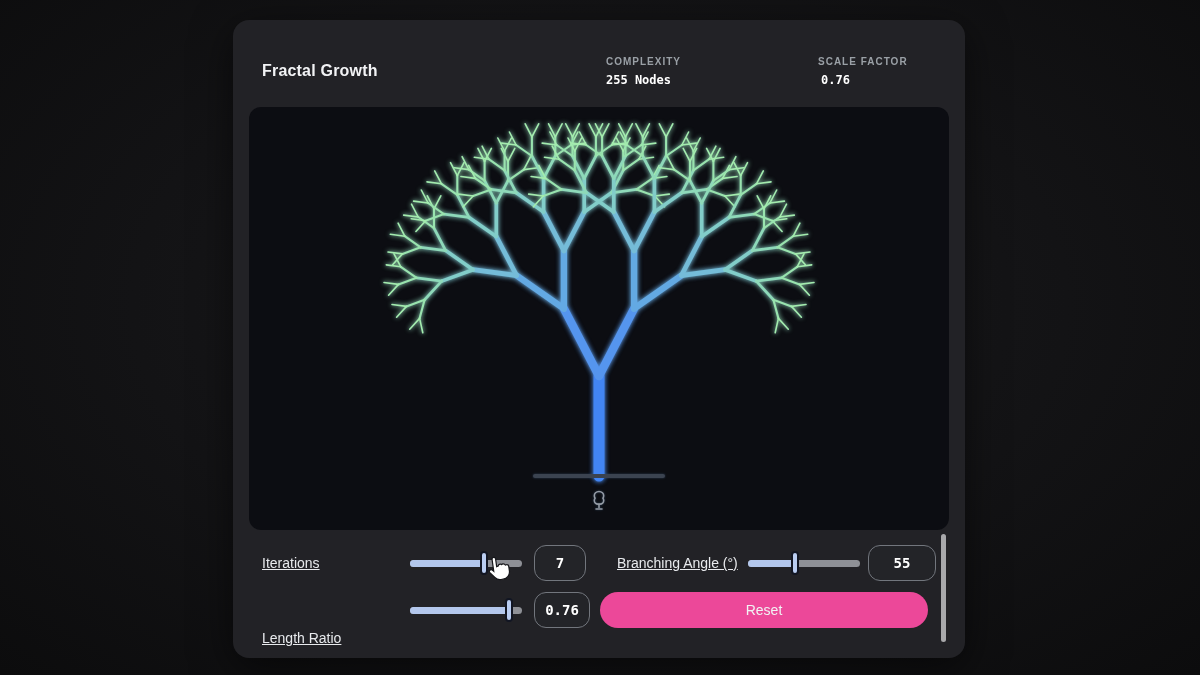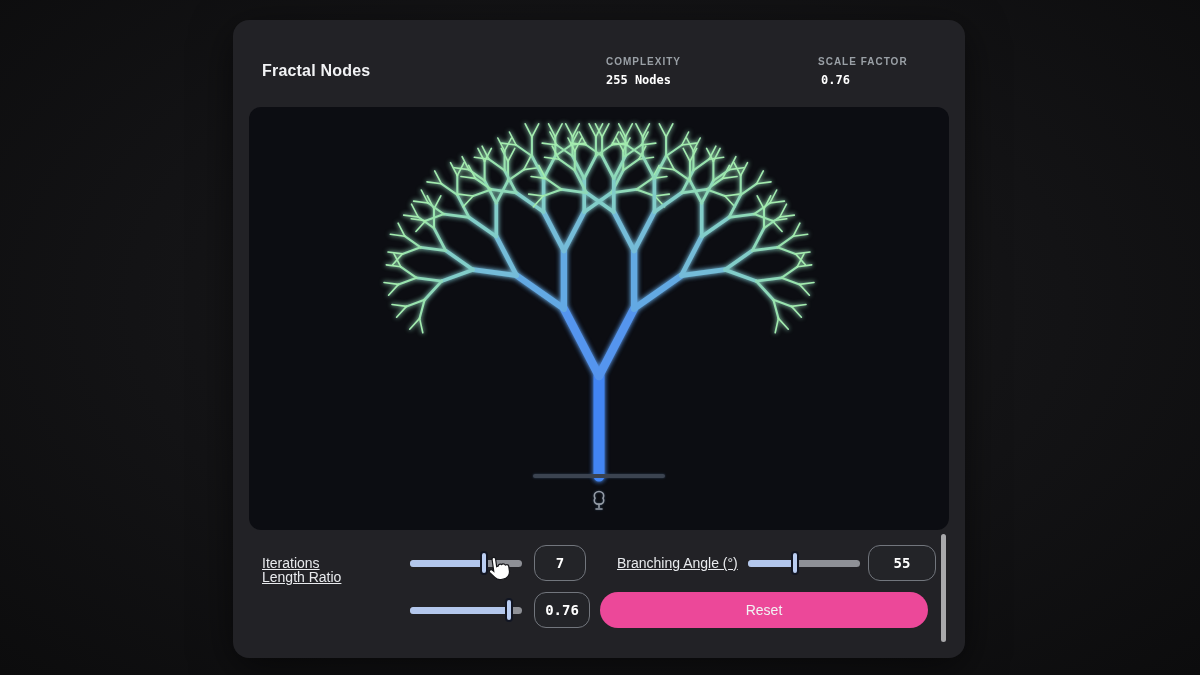--- a/index.html
+++ b/index.html
@@ -35,21 +35,21 @@
     position:absolute;left:16px;top:87px;width:700px;height:423px;
     background:#0c0d12;border-radius:12px;overflow:hidden;
   }
   .canvas svg{display:block;width:700px;height:423px;
     filter:drop-shadow(0 0 1px rgba(120,190,255,.25));}
   
   .ctl-label{
     position:absolute;left:29px;font-size:14px;color:#e8eaed;white-space:nowrap;text-decoration:underline;
   }
   .ctl-label.row1{top:535px}
-  .ctl-label.row2{top:549px}
+  .ctl-label.row2{top:610px}
   .ctl-label.mid{left:384px;top:535px}
   .slider{
     position:absolute;width:112px;height:24px;cursor:pointer;
   }
   .slider .track,.slider .fill{
     position:absolute;top:9px;height:7px;border-radius:4px;
   }
   .slider .track{left:0;right:0;background:#8e9096;}
   .slider .fill{left:0;background:#b3c7ec;}
   .slider .thumb{
@@ -80,21 +80,21 @@
   .cursor{
     position:absolute;left:484px;top:554px;width:30px;height:30px;z-index:50;
     pointer-events:none;transform:rotate(-8deg);
   }
 </style>
 </head>
 <body>
 
 <div class="card">
 
-  <div class="title">Fractal Nodes</div>
+  <div class="title">Fractal Growth</div>
 
   <div class="stat s0">
     <div class="stat-label">COMPLEXITY</div>
     <div class="stat-value">255 Nodes</div>
   </div>
   <div class="stat s2">
     <div class="stat-label">SCALE FACTOR</div>
     <div class="stat-value">0.76</div>
   </div>
 

